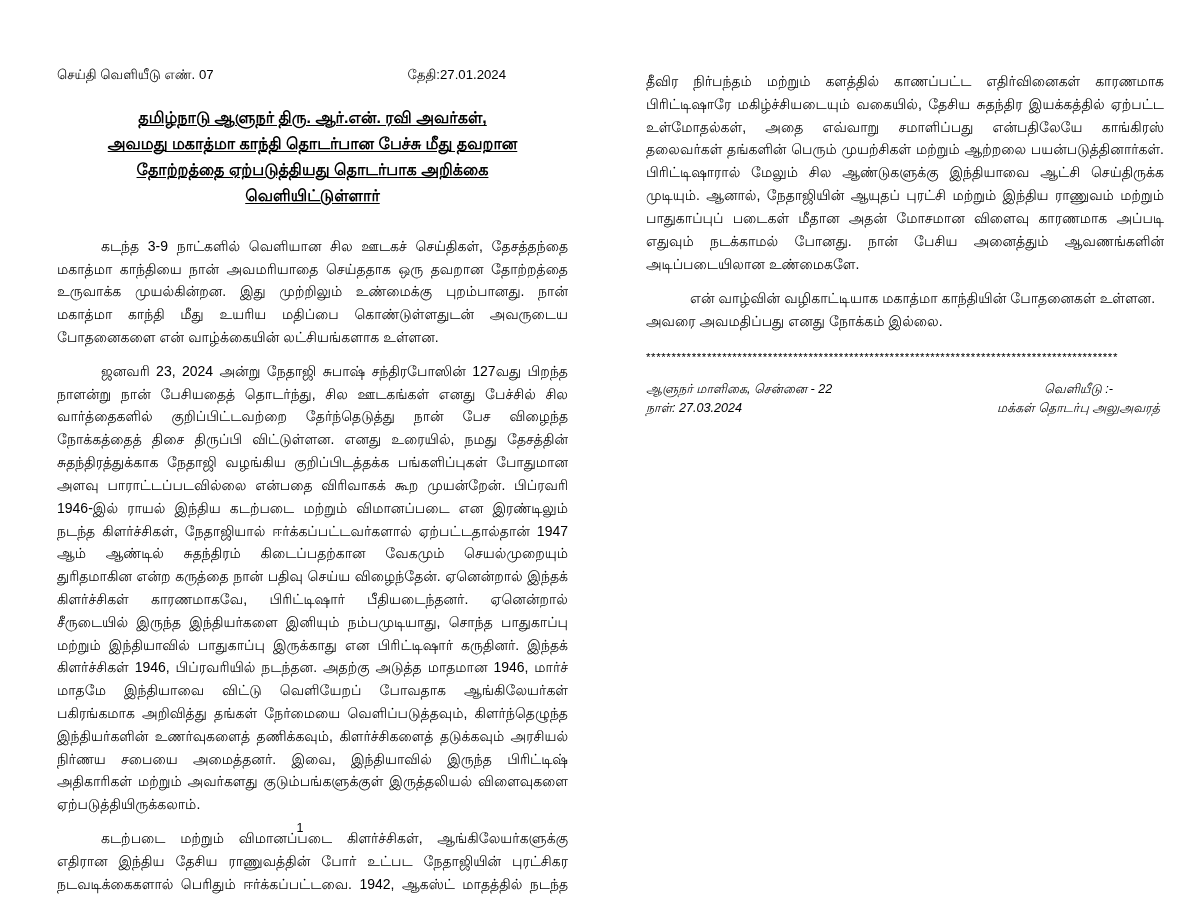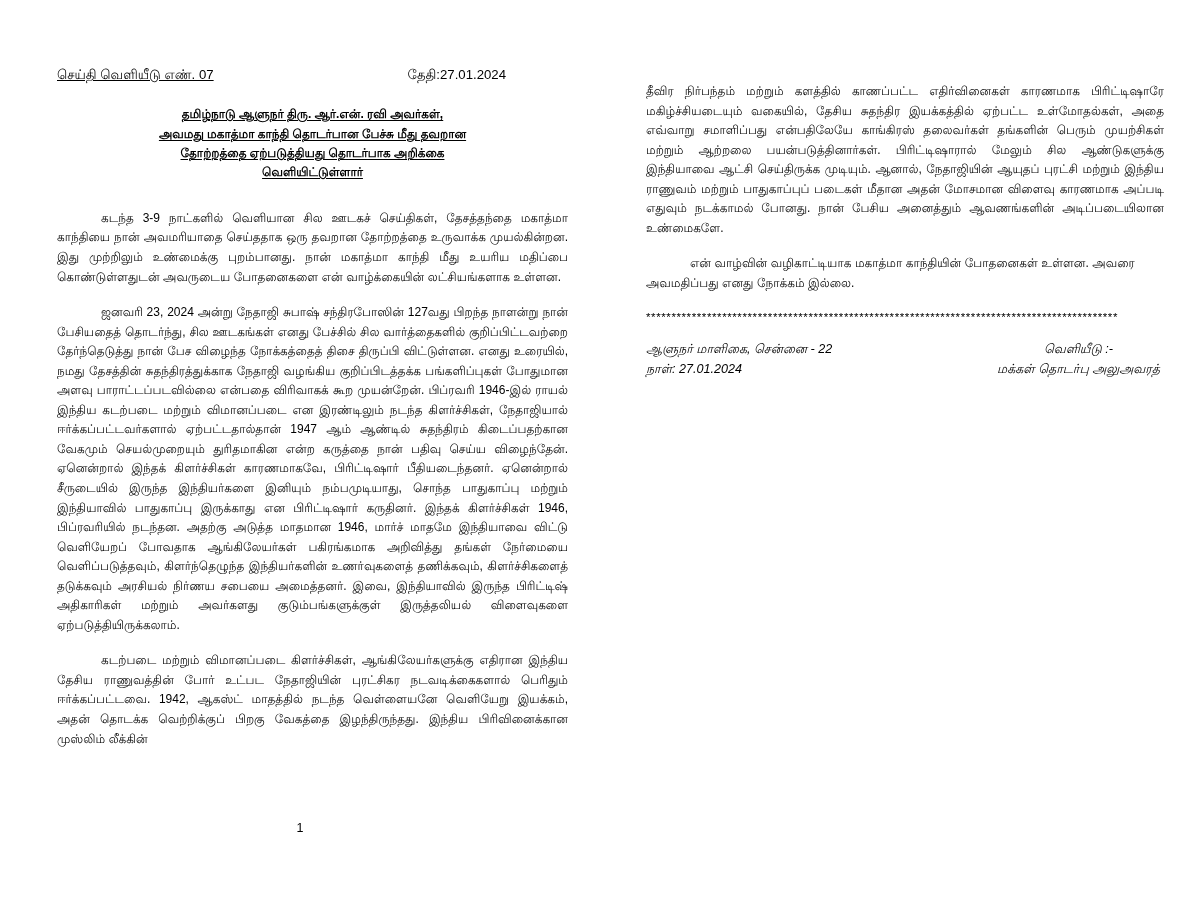--- a/index.html
+++ b/index.html
@@ -49,53 +49,52 @@
   .meta-row {
     display: flex;
     flex-direction: row;
     align-items: baseline;
     font-size: 13.2px;
     line-height: 1.3;
     margin-bottom: 22px;
   }
   .meta-release {
     flex: 0 0 auto;
-    text-decoration: underline;
   }
   .meta-spacer {
     flex: 1 1 auto;
     min-width: 14px;
   }
   .meta-date {
     flex: 0 0 auto;
     padding-right: 62px;
   }
 
   
   .headline {
     text-align: center;
     font-weight: bold;
-    font-size: 12px;
+    font-size: 16px;
     line-height: 1.62;
     margin: 0 0 26px 0;
     padding: 0 6px;
   }
   .headline .hl {
     display: block;
     text-decoration: underline;
     text-underline-offset: 2px;
   }
 
   
   .para {
-    font-size: 12px;
+    font-size: 14px;
     line-height: 1.63;
     text-align: justify;
     text-justify: inter-word;
-    margin: 16px 0 12px 0;
+    margin: 4px 0 12px 0;
     text-indent: 44px;
     word-spacing: 0.2px;
   }
   .para.no-indent { text-indent: 0; }
   .para.flush { text-align: left; }
   .para.tight { margin-bottom: 11px; }
   .para:last-of-type { margin-bottom: 0; }
 
   
   .aster-rule {
@@ -162,21 +161,21 @@
   <div class="page page-right">
 
     <p class="para no-indent">தீவிர நிர்பந்தம் மற்றும் களத்தில் காணப்பட்ட எதிர்வினைகள் காரணமாக பிரிட்டிஷாரே மகிழ்ச்சியடையும் வகையில், தேசிய சுதந்திர இயக்கத்தில் ஏற்பட்ட உள்மோதல்கள், அதை எவ்வாறு சமாளிப்பது என்பதிலேயே காங்கிரஸ் தலைவர்கள் தங்களின் பெரும் முயற்சிகள் மற்றும் ஆற்றலை பயன்படுத்தினார்கள். பிரிட்டிஷாரால் மேலும் சில ஆண்டுகளுக்கு இந்தியாவை ஆட்சி செய்திருக்க முடியும். ஆனால், நேதாஜியின் ஆயுதப் புரட்சி மற்றும் இந்திய ராணுவம் மற்றும் பாதுகாப்புப் படைகள் மீதான அதன் மோசமான விளைவு காரணமாக அப்படி எதுவும் நடக்காமல் போனது. நான் பேசிய அனைத்தும் ஆவணங்களின் அடிப்படையிலான உண்மைகளே.</p>
     <p class="para flush">என் வாழ்வின் வழிகாட்டியாக மகாத்மா காந்தியின் போதனைகள் உள்ளன. அவரை அவமதிப்பது எனது நோக்கம் இல்லை.</p>
 
     <div class="aster-rule">*********************************************************************************************</div>
 
     <div class="sig-block">
       <div class="sig-left">
         <span class="sig-line">ஆளுநர் மாளிகை, சென்னை - 22</span>
-        <span class="sig-line">நாள்: 27.01.2024</span>
+        <span class="sig-line">நாள்: 27.03.2024</span>
       </div>
       <div class="sig-right">
         <span class="sig-line">வெளியீடு :-</span>
         <span class="sig-line">மக்கள் தொடர்பு அலுஅவரத்</span>
       </div>
     </div>
 
   </div>
 
 </div>

